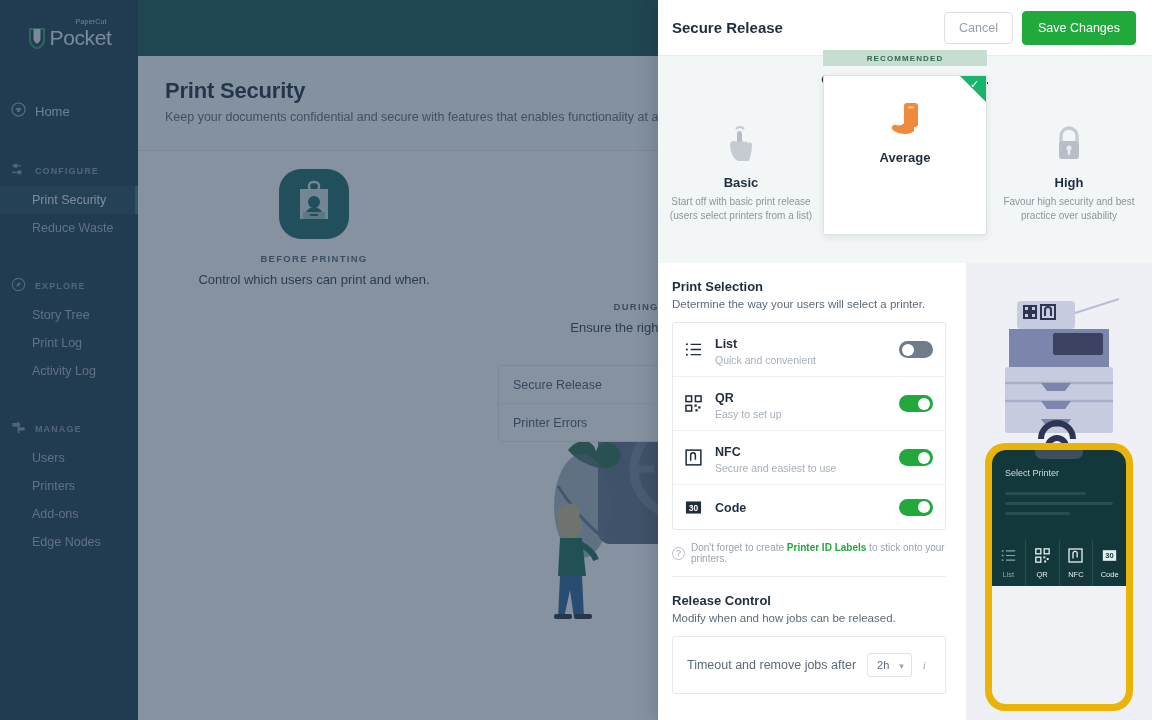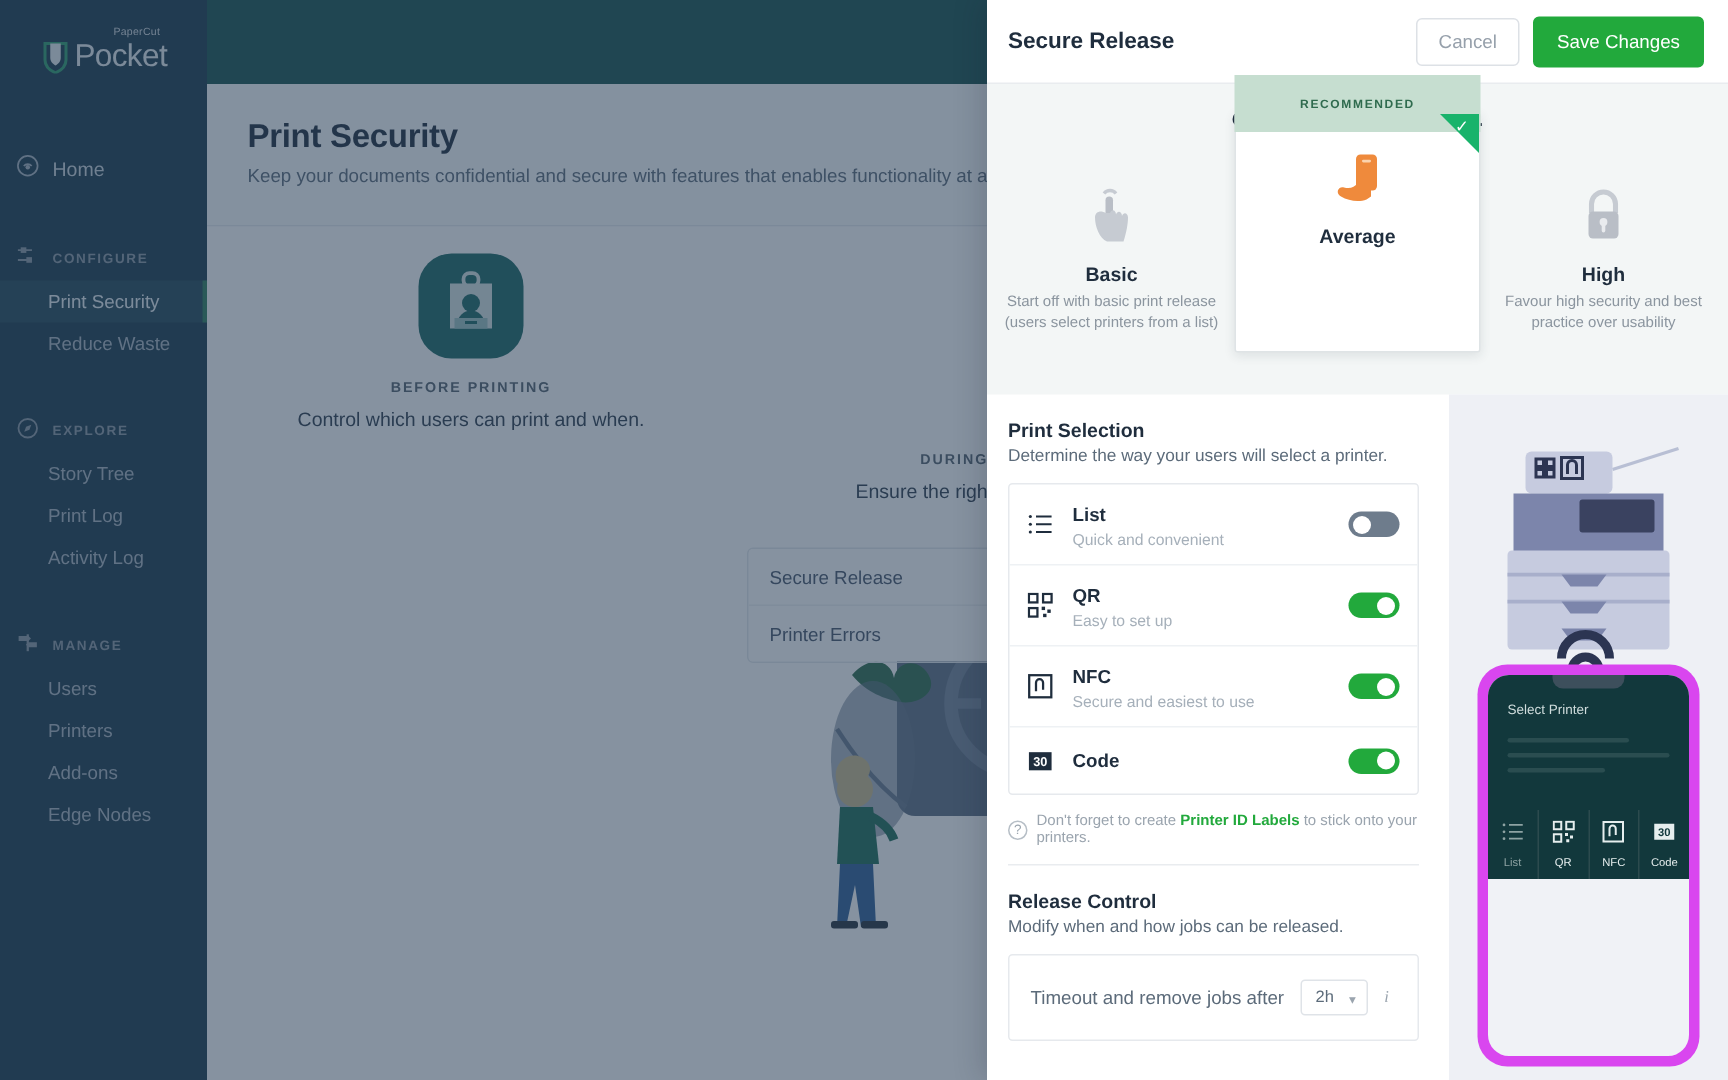--- a/index.html
+++ b/index.html
@@ -111,21 +111,21 @@
   .preset-row { display: flex; justify-content: center; margin-top: 14px; position: relative; height: 160px; }
   .preset-card {
     width: 164px; text-align: center; padding: 22px 10px 14px 10px; position: relative;
   }
   .preset-card.sel {
     background: #fff; border: 1px solid #dfe4e6; border-radius: 2px;
     box-shadow: 0 2px 7px rgba(30,45,60,.10); margin-top: -26px; height: 160px;
     z-index: 3;
   }
   .rec-badge {
-    position: absolute; top: -26px; left: -1px; right: -1px; height: 38px;
+    position: absolute; top: -26px; left: -1px; right: -1px; height: 16px;
     background: #c6ded0; color: #2f6b4e; font-size: 8px; font-weight: 700;
     letter-spacing: 1.1px; display: flex; align-items: center; justify-content: center;
   }
   .corner-check {
     position: absolute; top: 0; right: 0; width: 0; height: 0;
     border-top: 26px solid #19b36b; border-left: 26px solid transparent;
   }
   .corner-check span {
     position: absolute; top: -24px; left: -16px; color: #fff; font-size: 11px;
   }
@@ -176,21 +176,21 @@
     font-size: 11px; color: #5c6b7a; padding: 5px 7px 5px 9px;
     display: flex; align-items: flex-end; gap: 10px; cursor: pointer;
   }
   .sel-box .cv { color: #9aa4ae; font-size: 9px; }
   .info-i { font-size: 11px; color: #9aa4ae; font-style: italic; font-family: "Liberation Serif", serif; }
 
   
   .art { position: absolute; left: 50%; transform: translateX(-50%); top: 28px; width: 160px; }
   .phone {
     position: absolute; left: 50%; transform: translateX(-50%); top: 180px;
-    width: 148px; height: 268px; background: #d946ef; border-radius: 20px; padding: 7px;
+    width: 148px; height: 268px; background: #eab308; border-radius: 20px; padding: 7px;
   }
   .phone-in { width: 100%; height: 100%; background: #f0f2f6; border-radius: 14px; overflow: hidden; }
   .phone-top { background: #12383c; height: 90px; position: relative; padding: 18px 13px 0 13px; }
   .notch {
     position: absolute; left: 50%; transform: translateX(-50%); top: 0;
     width: 48px; height: 9px; background: #3d4f5c; border-radius: 0 0 7px 7px;
   }
   .phone-label { font-size: 9px; color: #cfdcdc; }
   .bar { height: 3px; border-radius: 2px; background: #2a4d50; margin-top: 7px; }
   .phone-tabs { display: flex; background: #12383c; height: 46px; }

